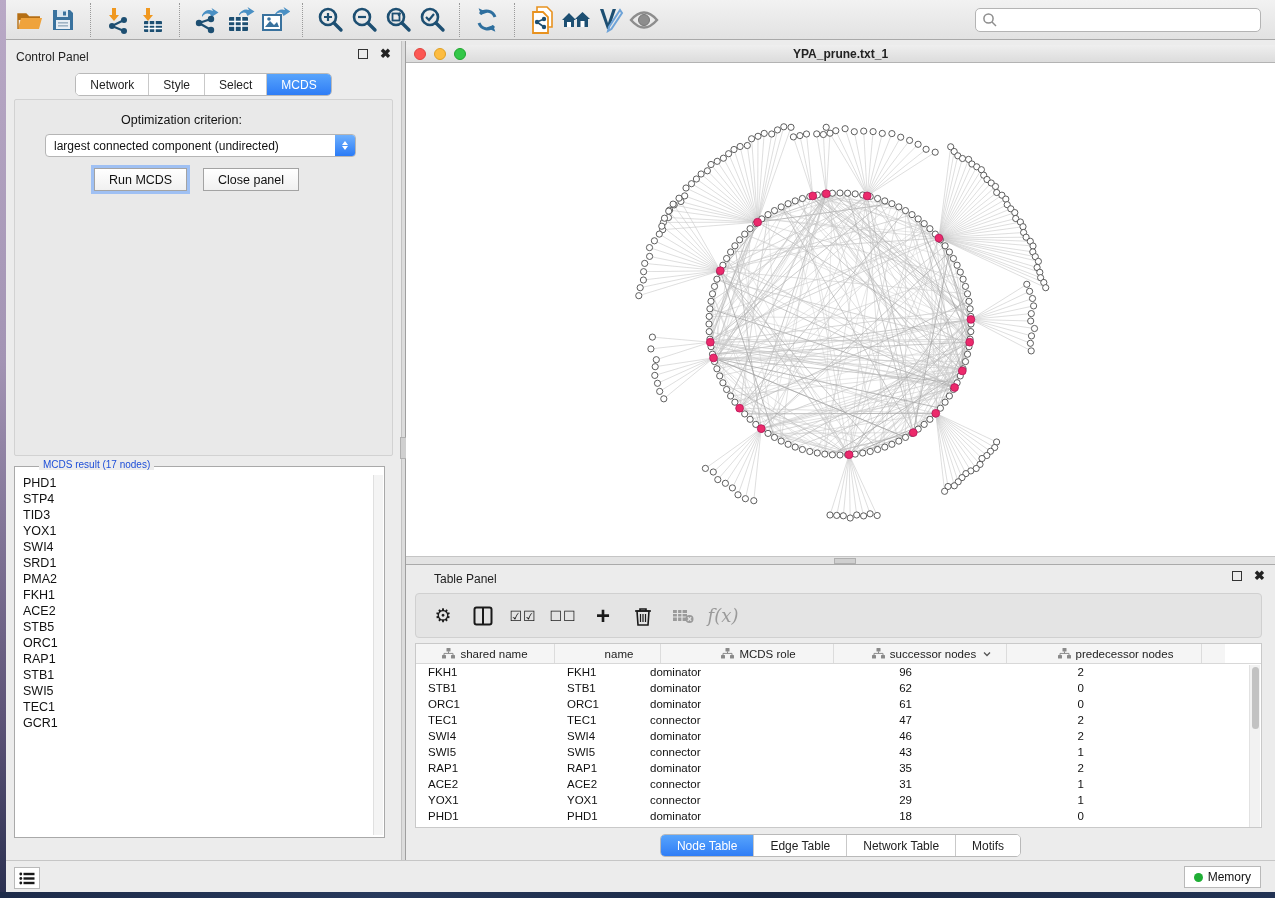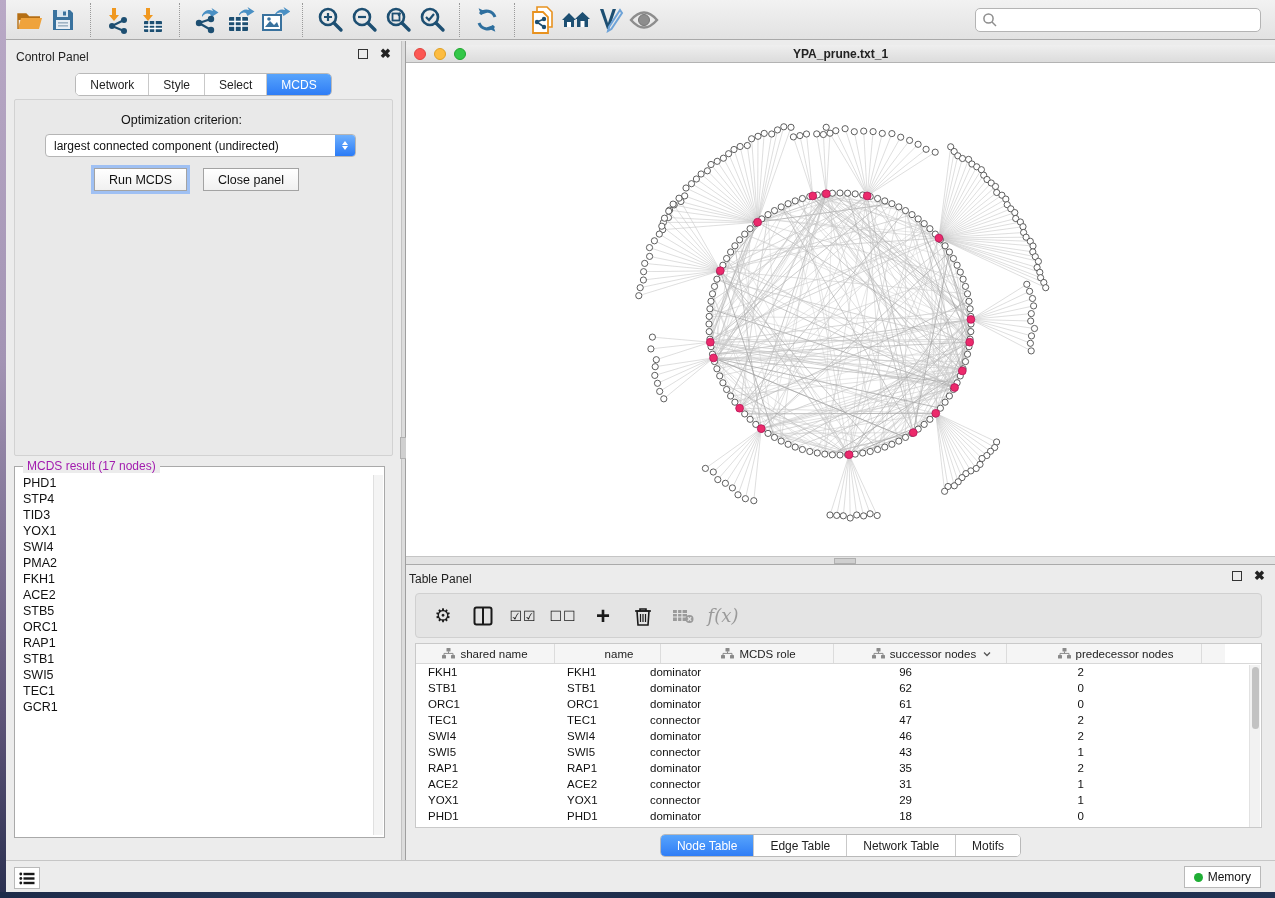--- a/index.html
+++ b/index.html
@@ -41,21 +41,21 @@
   #opt-select .sel-cap { width:20px; height:21px; border-radius:0 3px 3px 0; background:linear-gradient(#6fb0fd,#2a7bf6); display:flex; flex-direction:column; align-items:center; justify-content:center; gap:1px; }
   .cap-arrow { width:0; height:0; border-left:3.5px solid transparent; border-right:3.5px solid transparent; }
   .cap-up { border-bottom:4px solid #fff; }
   .cap-down { border-top:4px solid #fff; }
 
   .cp-btn { height:23px; background:linear-gradient(#ffffff,#f0f0f0); border:1px solid #a3a3a3; border-radius:0; font-size:12.5px; color:#111; display:flex; align-items:center; justify-content:center; padding:0 14px; }
   #run-btn { left:94px; top:168px; box-shadow:0 0 0 3px rgba(110,165,250,.6); }
   #close-btn { left:203px; top:168px; }
 
   #result-box { left:14px; top:466px; width:371px; height:372px; border:1px solid #a9a9a9; background:#fff; }
-  #result-legend { position:absolute; top:-8px; left:8px; background:#ececec; padding:0 4px; font-size:12px; color:#a21caf; }
+  #result-legend { position:absolute; top:-8px; left:24px; background:#ececec; padding:0 4px; font-size:10px; color:#1d4ed8; }
   #result-list { position:absolute; left:1px; top:8px; width:358px; height:360px; overflow:hidden; }
   .result-item { font-size:12.5px; color:#111; height:16px; line-height:16px; padding-left:7px; }
   #result-scroll { position:absolute; right:1px; top:8px; width:10px; height:360px; background:#f4f4f4; border-left:1px solid #e0e0e0; }
 
   #v-splitter { left:401px; top:41px; width:5px; height:819px; background:#dcdcdc; border-left:1px solid #c2c2c2; border-right:1px solid #9f9f9f; }
   #v-handle { position:absolute; left:-2px; top:396px; width:7px; height:22px; background:#cfcfcf; border:1px solid #b0b0b0; }
 
   
   #net-titlebar { left:406px; top:45px; width:869px; height:18px; background:linear-gradient(#efefef,#dcdcdc); border-bottom:1px solid #b3b3b3; display:flex; align-items:center; }
   .traffic { width:12px; height:12px; border-radius:50%; margin-left:8px; }
@@ -294,20 +294,21 @@
 <button class="abs cp-btn" id="close-btn">Close panel</button>
 
 <div class="abs" id="result-box">
   <span id="result-legend">MCDS result (17 nodes)</span>
   <div id="result-list">
       <div class="result-item">PHD1</div>
       <div class="result-item">STP4</div>
       <div class="result-item">TID3</div>
       <div class="result-item">YOX1</div>
       <div class="result-item">SWI4</div>
+      <div class="result-item">SRD1</div>
       <div class="result-item">PMA2</div>
       <div class="result-item">FKH1</div>
       <div class="result-item">ACE2</div>
       <div class="result-item">STB5</div>
       <div class="result-item">ORC1</div>
       <div class="result-item">RAP1</div>
       <div class="result-item">STB1</div>
       <div class="result-item">SWI5</div>
       <div class="result-item">TEC1</div>
       <div class="result-item">GCR1</div>
@@ -1024,21 +1025,21 @@
     <circle cx="304.3" cy="279.2" r="3.9" fill="#ec2a6b" stroke="#b5175a" stroke-width="0.8"></circle>
     <circle cx="314.3" cy="207.7" r="3.9" fill="#ec2a6b" stroke="#b5175a" stroke-width="0.8"></circle>
   </svg>
 
 <div class="abs" id="h-splitter">
   <div id="h-handle"></div>
 </div>
 
 <div class="abs" id="table-panel"></div>
 <div class="abs" id="tp-titlebar">
-  <span class="panel-title abs" style="left:3px; top:5px;">Table Panel</span>
+  <span class="panel-title abs" style="left:28px; top:5px;">Table Panel</span>
   <span class="win-btns">
     <span class="float-icon"></span>
     <span class="close-icon">✖</span>
   </span>
 </div>
 <div class="abs" id="tp-toolbar">
   <span class="tpt-btn">⚙</span>
   <span class="tpt-btn">
     <svg width="20" height="20" viewBox="0 0 20 20">
         <rect x="1.5" y="1.5" width="17" height="17" rx="2" fill="none" stroke="#1a1a1a" stroke-width="2"></rect>

